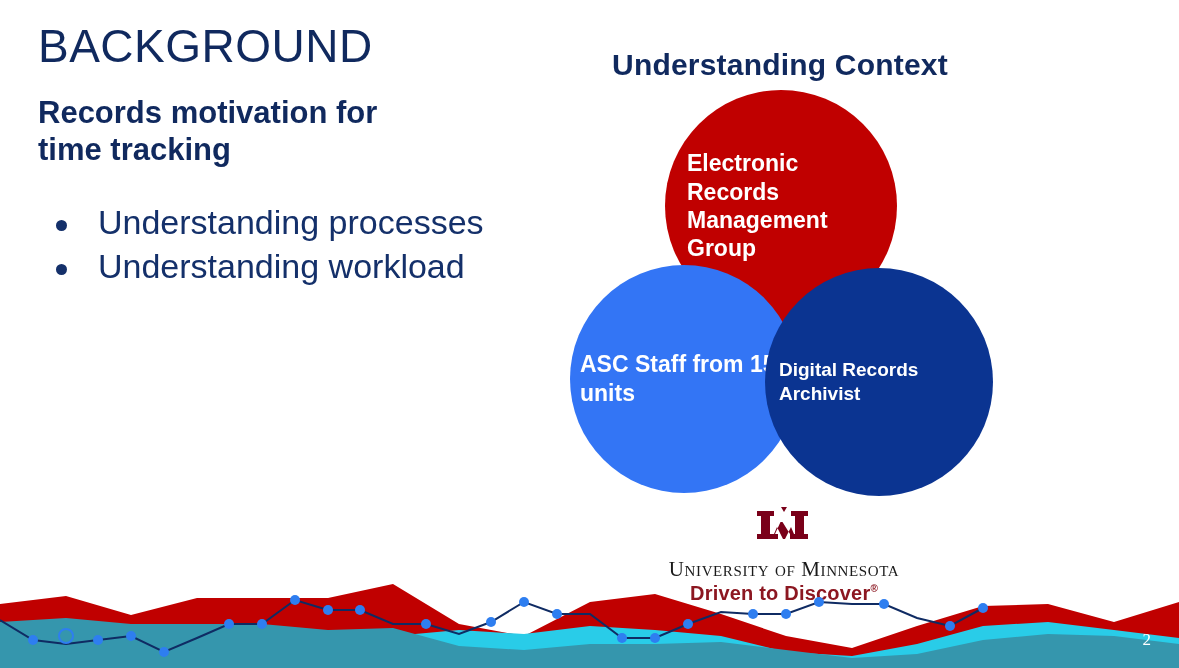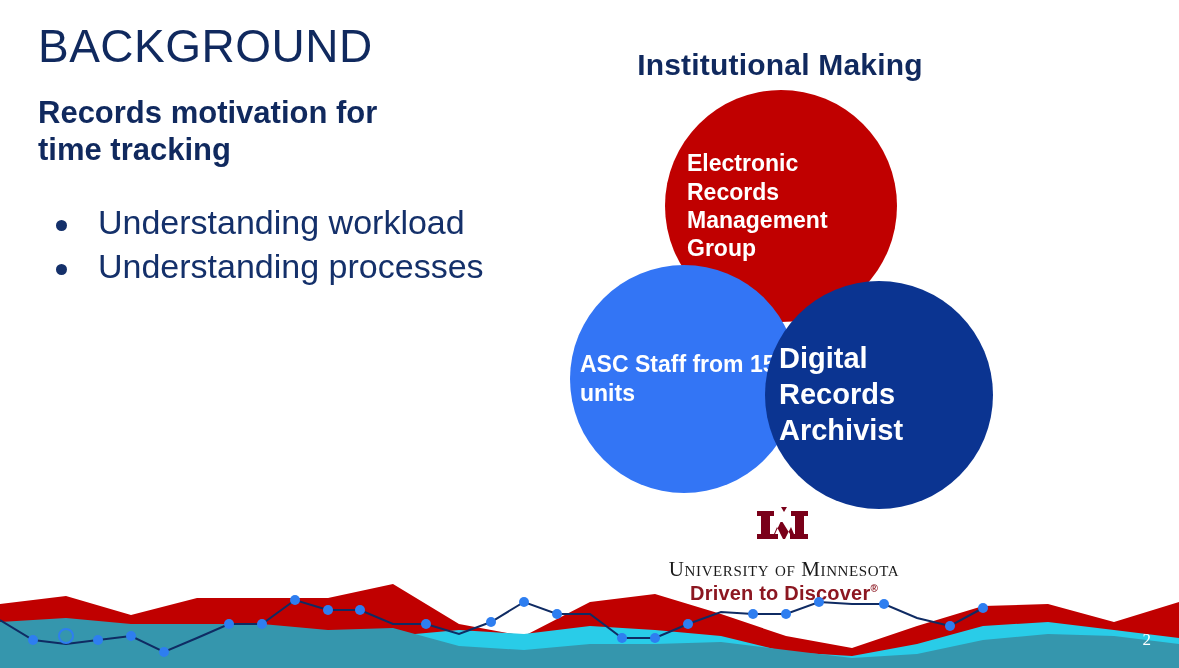--- a/index.html
+++ b/index.html
@@ -126,25 +126,25 @@
     width: 228px;
     height: 228px;
     background: #3375F5;
     font-size: 23px;
     line-height: 1.24;
     padding: 0 10px;
   }
 
   #circle-dra {
     left: 205px;
-    top: 191px;
+    top: 178px;
     width: 228px;
     height: 228px;
     background: #0B3491;
-    font-size: 29px;
+    font-size: 19px;
     line-height: 1.24;
     padding: 0 14px;
   }
 
   
   #umn-logo {
     position: absolute;
     left: 64px;
     top: 465px;
     width: 320px;
@@ -201,32 +201,32 @@
 
 <div id="left-column">
 
   <h1 id="slide-title">BACKGROUND</h1>
 
   <div id="left-subtitle">Records motivation for time tracking</div>
 
   <ul id="bullet-list">
     <li>
       <span class="bullet-dot"></span>
-      <span>Understanding workload</span>
+      <span>Understanding processes</span>
     </li>
     <li>
       <span class="bullet-dot"></span>
-      <span>Understanding processes</span>
+      <span>Understanding workload</span>
     </li>
   </ul>
 </div>
 
 <div id="right-column">
 
-  <div id="right-heading">Institutional Making</div>
+  <div id="right-heading">Understanding Context</div>
 
   <div id="venn-diagram">
 
     <div class="venn-circle" id="circle-erm">
       <span>Electronic Records Management Group</span>
     </div>
 
     <div class="venn-circle" id="circle-asc">
       <span>ASC Staff from 15 units</span>
     </div>

